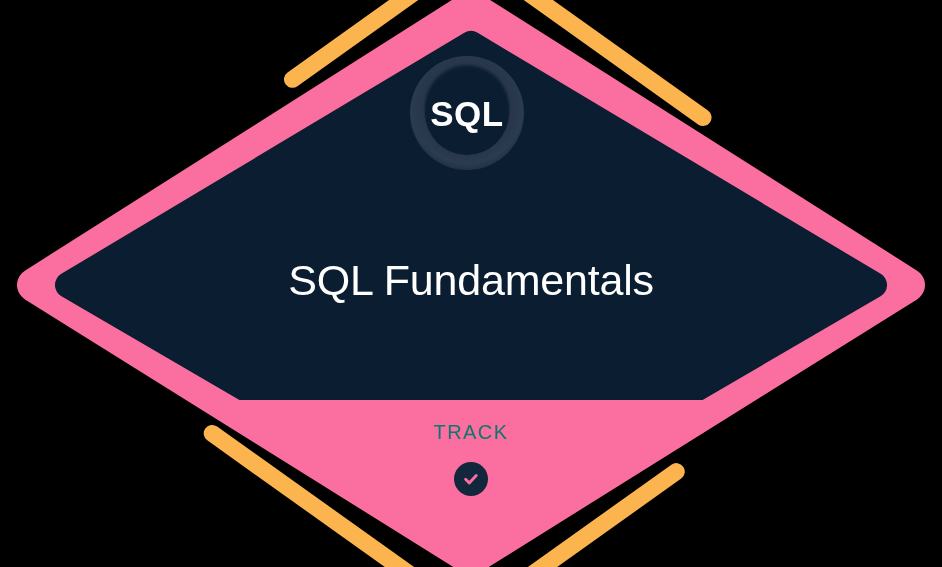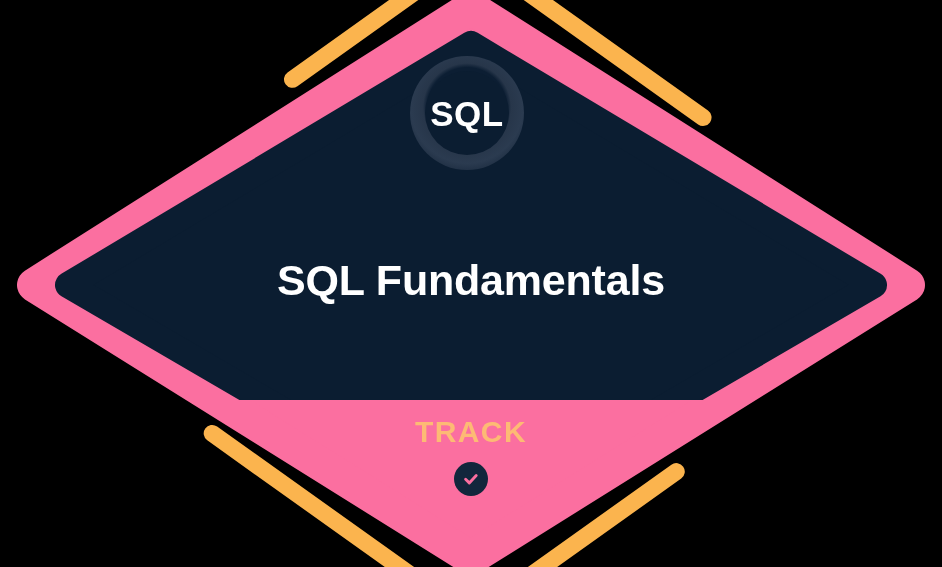--- a/index.html
+++ b/index.html
@@ -80,37 +80,37 @@
 
   
   #track-title {
     position: absolute;
     left: 0;
     top: 256px;
     width: 942px;
     text-align: center;
     color: #ffffff;
     font-size: 43px;
-    font-weight: bold;
+    font-weight: normal;
     letter-spacing: -0.2px;
     line-height: 1.15;
   }
 
   
   #status-block {
     position: absolute;
     left: 0;
     top: 415px;
     width: 942px;
     text-align: center;
   }
   .status-line {
-    color: #fdba74;
-    font-size: 30px;
-    font-weight: bold;
+    color: #0f766e;
+    font-size: 20px;
+    font-weight: normal;
     letter-spacing: 1.4px;
     line-height: 34px;
     text-transform: uppercase;
   }
   #status-check-wrap {
     margin-top: 13px;
     display: flex;
     justify-content: center;
   }
   #status-check-icon {

